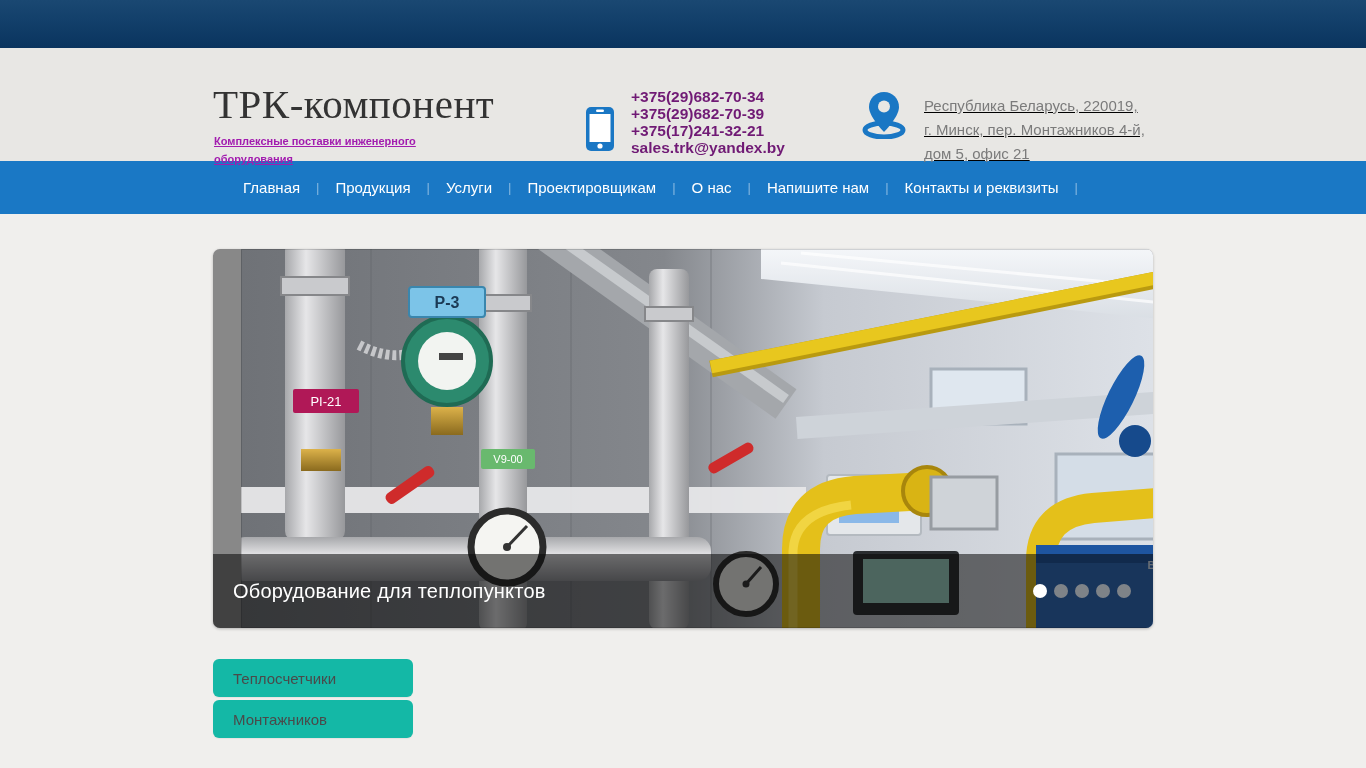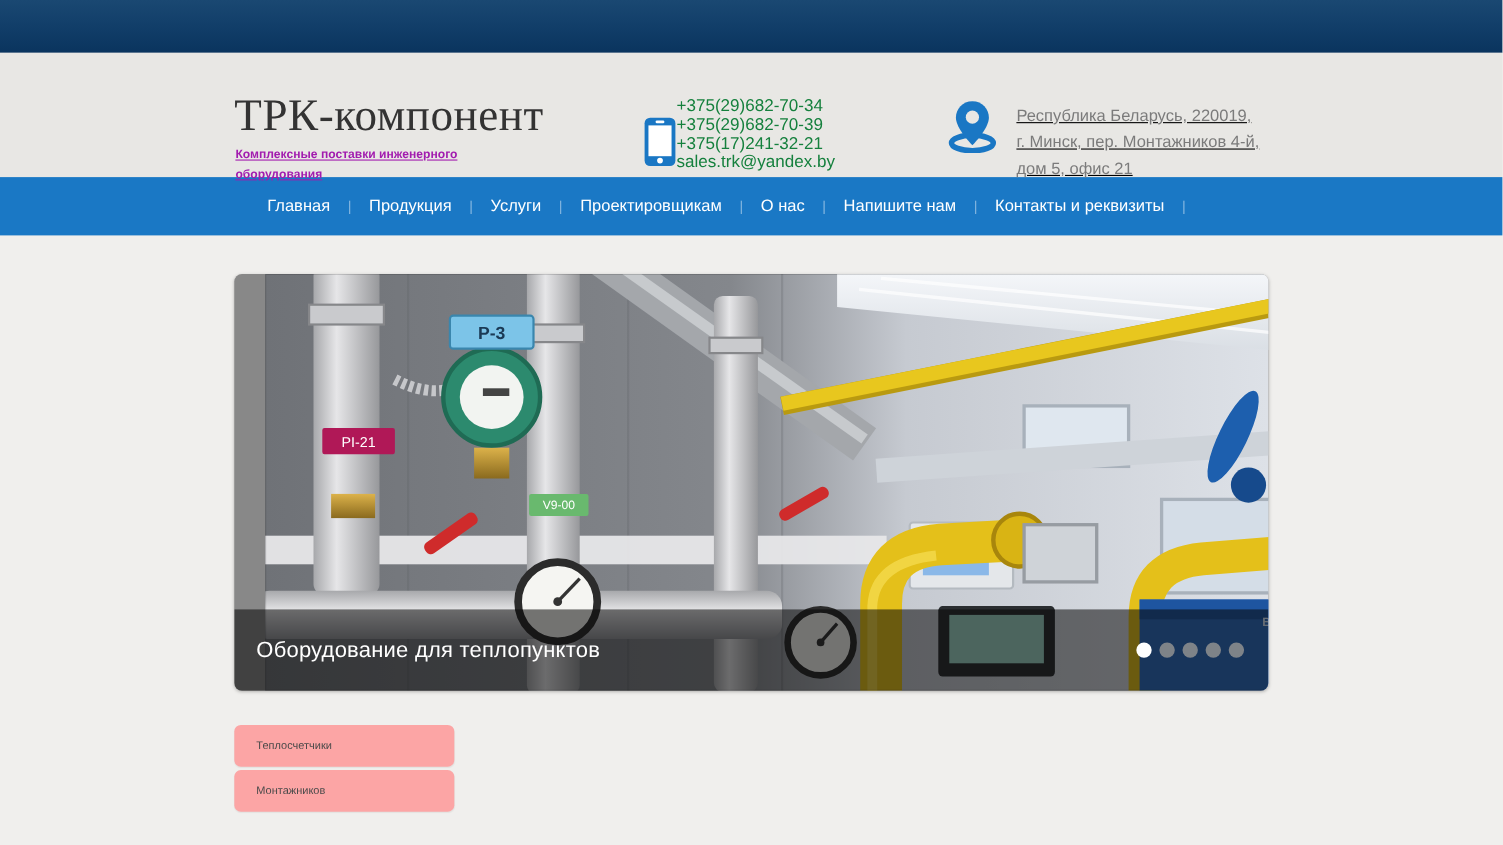--- a/index.html
+++ b/index.html
@@ -21,21 +21,21 @@
     position:absolute; left:0; top:32px;
     font-family:"Liberation Serif", serif;
     font-size:41px; color:#333; letter-spacing:0.5px; cursor:pointer;
   }
   .tagline {
     position:absolute; left:1px; top:84px;
     font-size:11px; font-weight:bold; color:#a21caf; line-height:18px;text-decoration:underline;
   }
   .phone-block { position:absolute; left:372px; top:40px; display:flex; }
   .phone-icon-wrap { margin-top:18px; }
-  .phone-lines { font-size:15.5px; font-weight:normal; color:#15803d; line-height:17px; }
+  .phone-lines { margin-left:16px; font-size:15.5px; font-weight:bold; color:#701a75; line-height:17px; }
   .addr-block { position:absolute; left:648px; top:42px; display:flex;text-decoration:underline; }
   .addr-lines { margin-left:17px; font-size:15px; color:#7b7b7b; line-height:24px; padding-top:4px; }
 
   
   .nav { height:53px; background:#1a78c5; }
   .menu {
     list-style:none; margin:0; padding:0 0 0 15px;
     display:flex; align-items:center; height:53px;
     font-size:15px; color:#fff;
   }
@@ -56,23 +56,23 @@
     background:rgba(8,8,8,0.55); display:flex; align-items:center;
   }
   .caption { color:#fff; font-size:20px; padding-left:20px; letter-spacing:0.2px; }
   .dots { position:absolute; right:22px; bottom:30px; display:flex; gap:7px; }
   .dot { width:14px; height:14px; border-radius:50%; background:#909090; opacity:0.85; cursor:pointer; }
   .dot.active { background:#ffffff; opacity:1; }
 
   
   .side-menu { margin-top:31px; width:200px; }
   .side-btn {
-    height:38px; margin-bottom:3px; background:#fca5a5; border-radius:6px;
+    height:38px; margin-bottom:3px; background:#14b8a6; border-radius:6px;
     display:flex; align-items:center; padding-left:20px;
-    font-size:10px; color:#4a4a4a; cursor:pointer;
+    font-size:15px; color:#4a4a4a; cursor:pointer;
     box-shadow:0 1px 1px rgba(0,0,0,0.05);
   }
 </style>
 </head>
 <body>
 
 <div class="topbar"></div>
 
 <header class="header">
   <div class="container">

